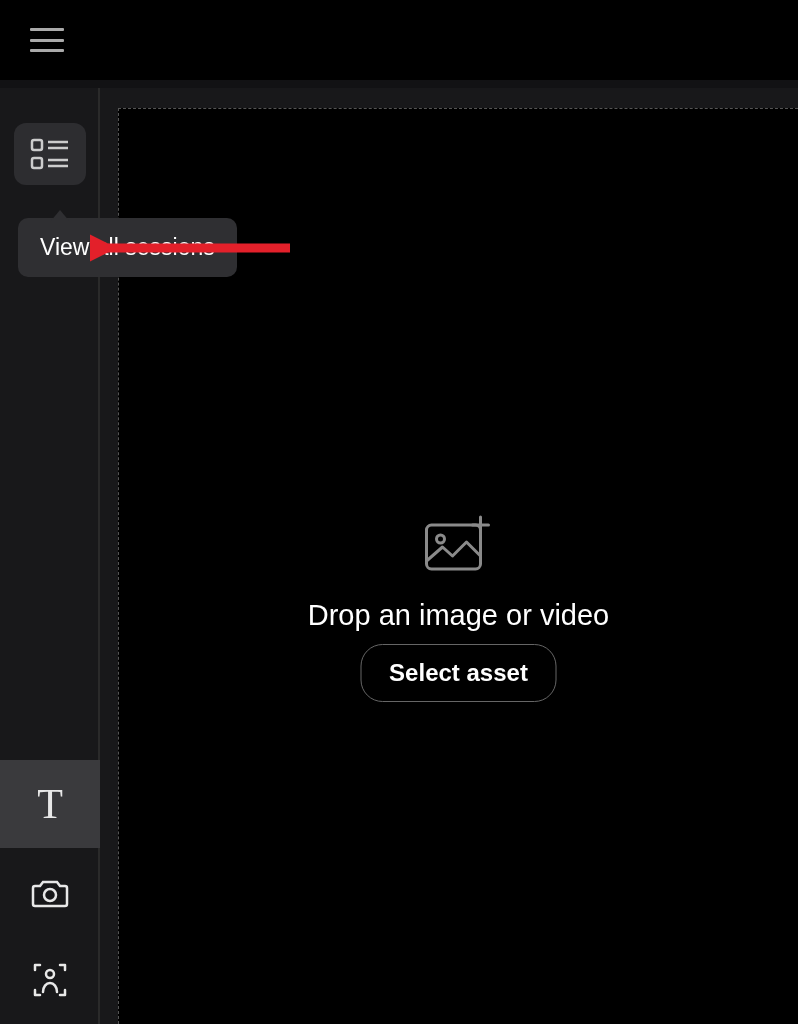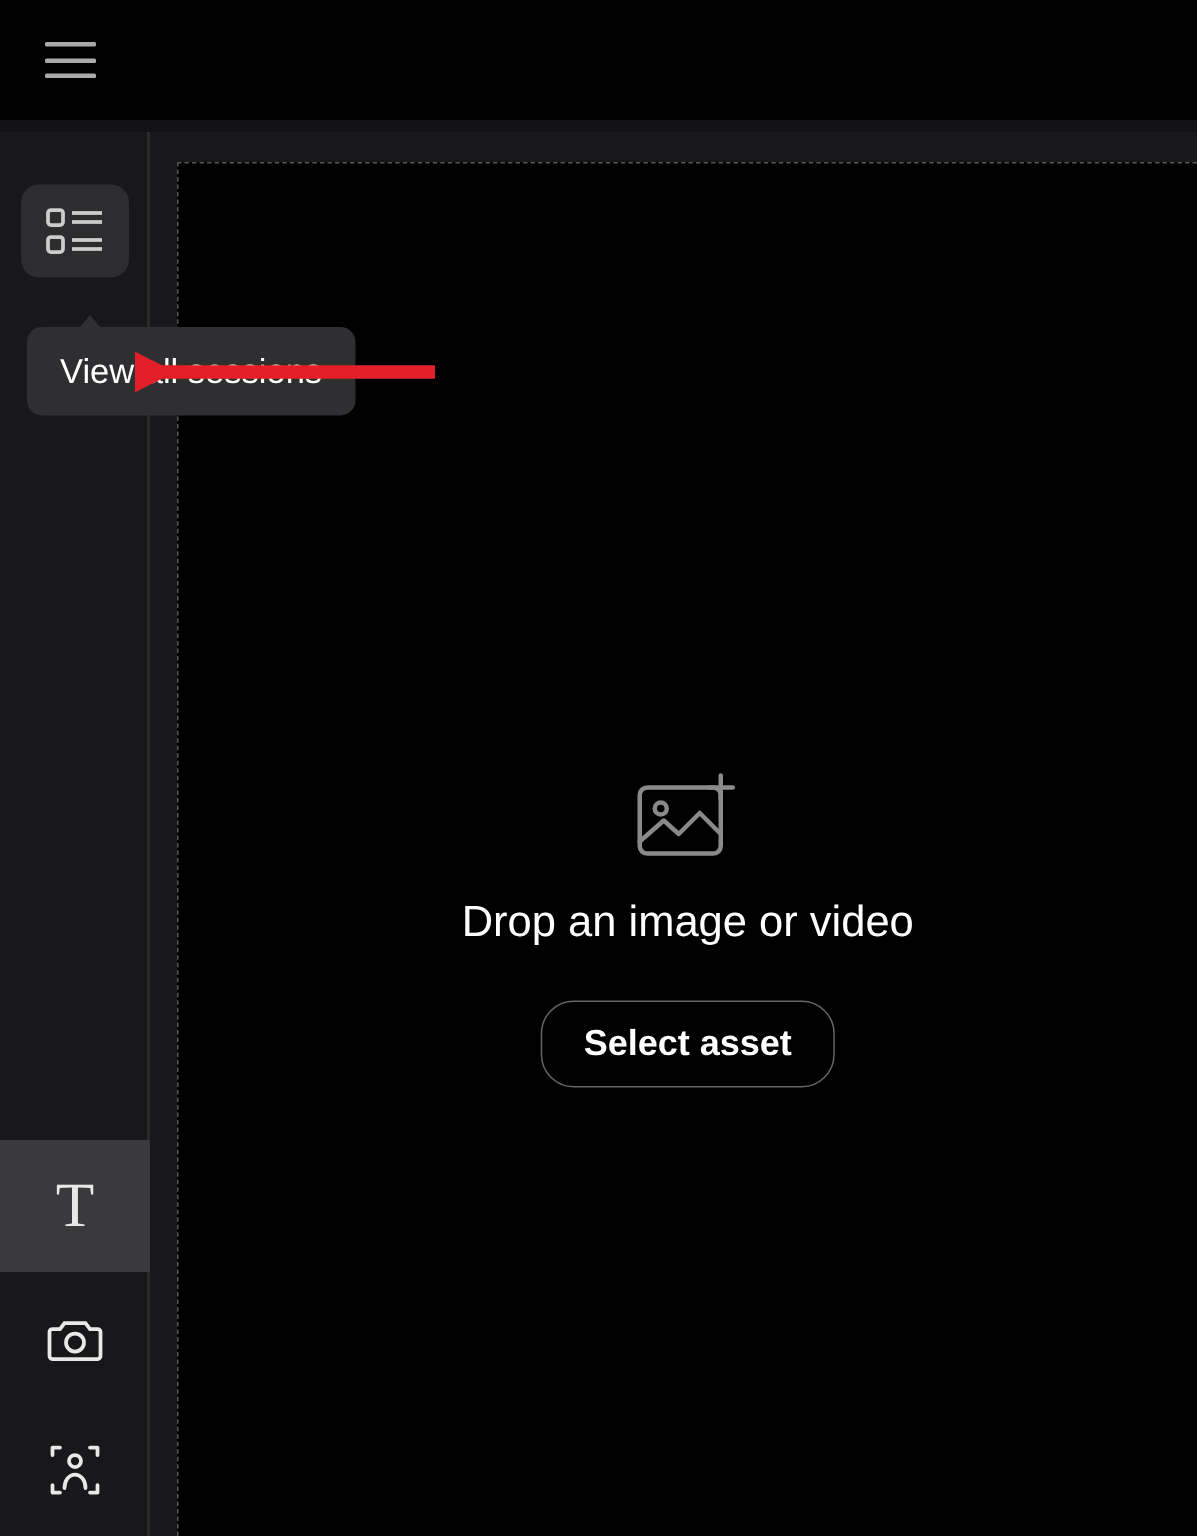--- a/index.html
+++ b/index.html
@@ -130,21 +130,21 @@
     .drop-icon {
       margin: 0 auto 26px auto;
       width: 72px;
       height: 58px;
       color: #8a8a8a;
     }
     .drop-text {
       font-size: 29px;
       font-weight: 500;
       color: #fff;
-      margin-bottom: 35px;
+      margin-bottom: 12px;
     }
     .select-asset-btn {
       display: inline-block;
       border: 1.5px solid #666;
       background: transparent;
       color: #fff;
       padding: 14px 28px;
       font-size: 24px;
       font-weight: 600;
       border-radius: 22px;

